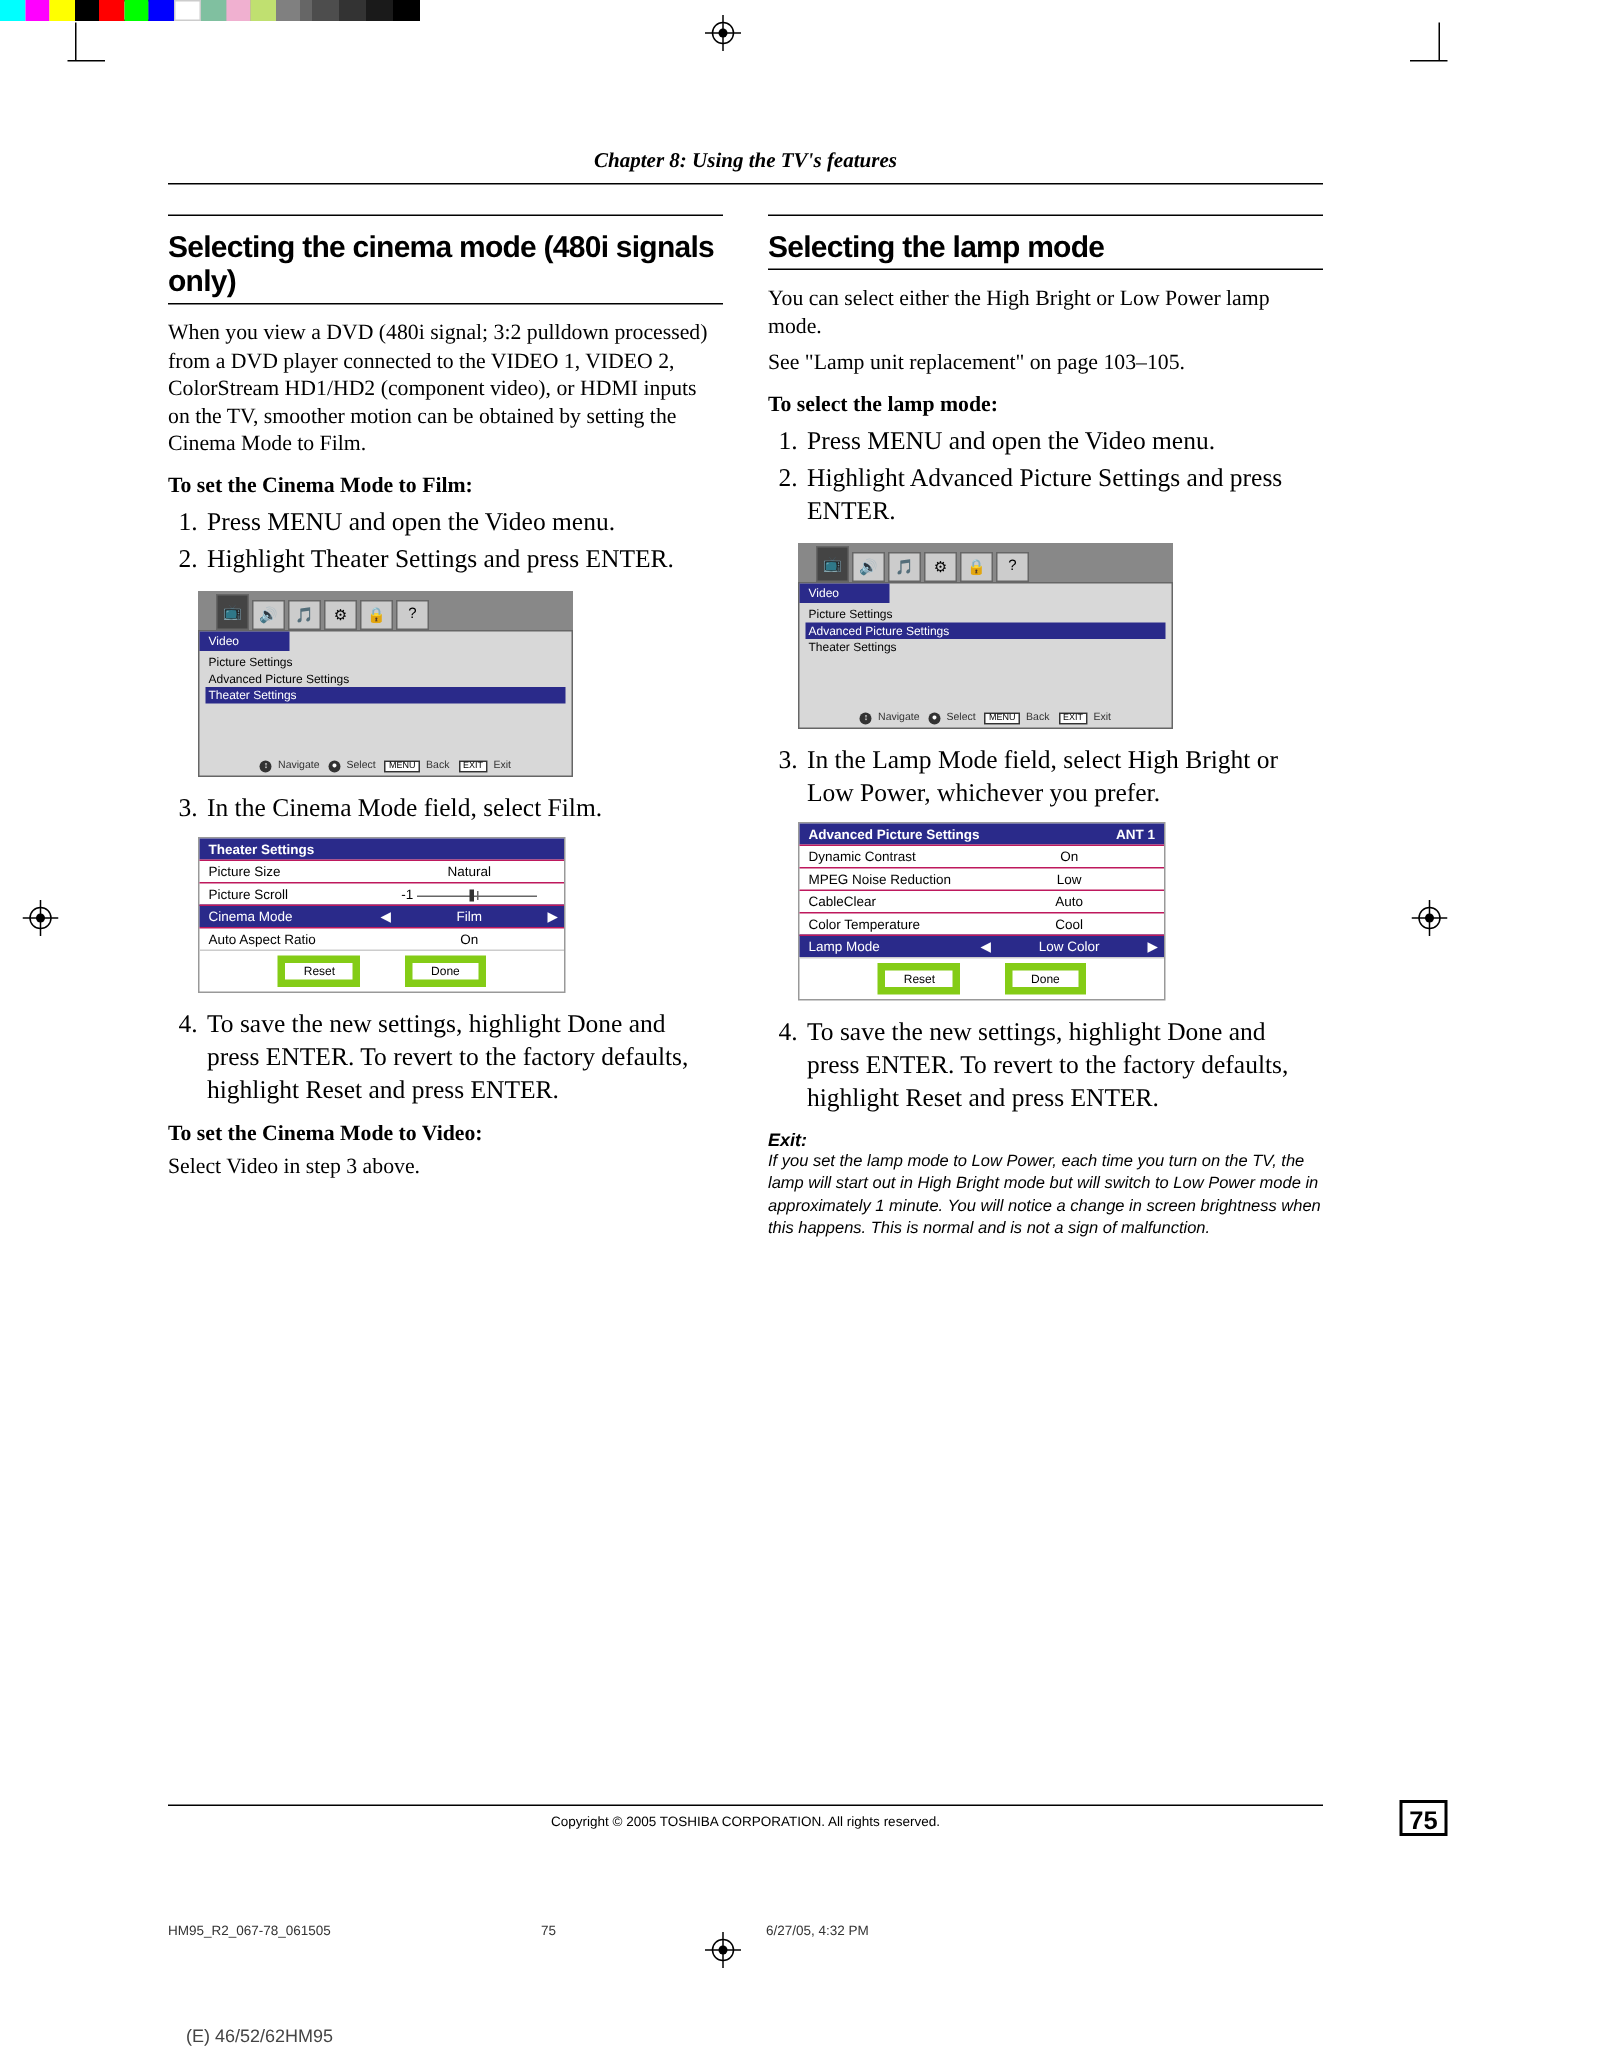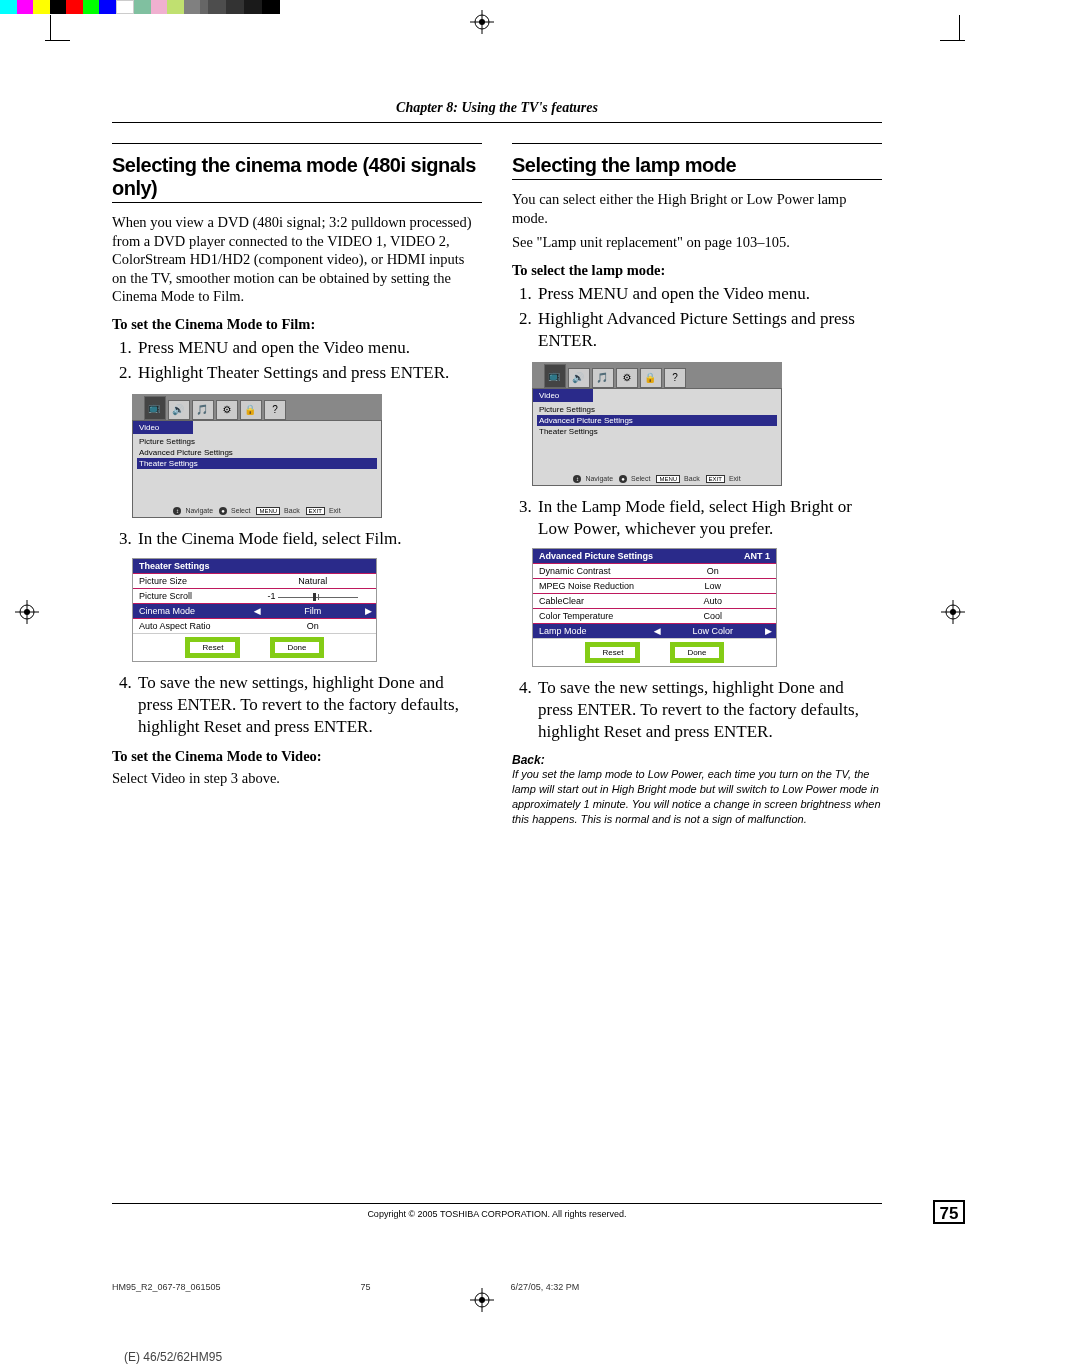--- a/index.html
+++ b/index.html
@@ -295,21 +295,21 @@
         <div class="settings-buttons">
             <div>Reset</div>
             <div>Done</div>
           </div>
       </div>
 
       <ol start="4">
         <li>To save the new settings, highlight Done and press ENTER. To revert to the factory defaults, highlight Reset and press ENTER.</li>
       </ol>
 
-      <p class="note-head">Back:</p>
+      <p class="note-head">Exit:</p>
       <p class="note-text">If you set the lamp mode to Low Power, each time you turn on the TV, the lamp will start out in High Bright mode but will switch to Low Power mode in approximately 1 minute. You will notice a change in screen brightness when this happens. This is normal and is not a sign of malfunction.</p>
     </div>
   </div>
 </div>
 
 <div class="footer-line">Copyright © 2005 TOSHIBA CORPORATION. All rights reserved.</div>
 <div class="page-number">75</div>
 
 <div class="print-footer">
   <div>HM95_R2_067-78_061505</div>

